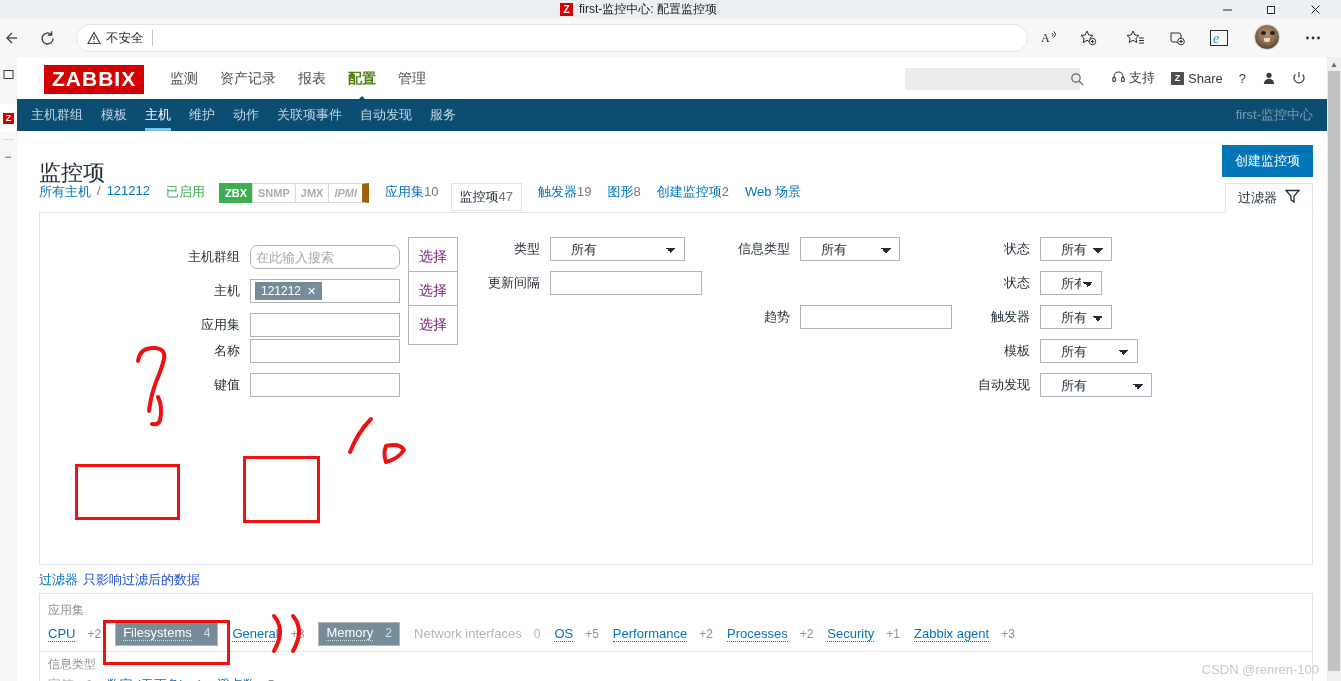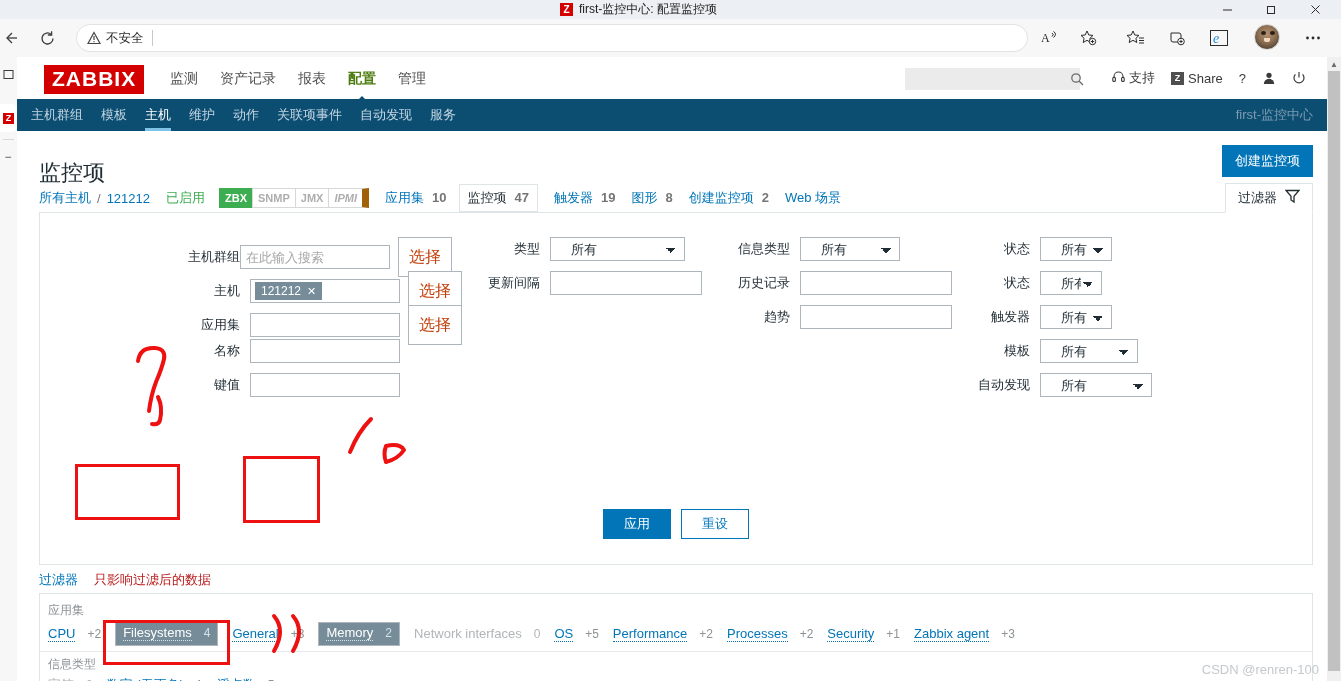--- a/index.html
+++ b/index.html
@@ -216,38 +216,38 @@
     font-size: 22px; color: #1f2c33; font-weight: normal;
   }
   .btn-create {
     position: absolute; right: 14px; top: 14px;
     background: #0275b8; color: #fff; border: 1px solid #0275b8;
     font-size: 13px; padding: 6px 12px; cursor: pointer;
     font-family: "Liberation Sans", sans-serif;
   }
   .breadcrumb {
     position: absolute; left: 22px; top: 52px; height: 30px;
-    display: flex; align-items: center; gap: 0px;
+    display: flex; align-items: flex-start; gap: 0px;
     font-size: 13px; white-space: nowrap;
   }
   .breadcrumb a { color: #0275b8; text-decoration: none; }
   .breadcrumb .slash { color: #767676; margin: 0 6px; }
   .breadcrumb .enabled { color: #3dad51; margin-left: 16px; }
   .proto-group { display: inline-flex; margin-left: 14px; }
   .proto {
     font-size: 11px; font-weight: bold; padding: 2px 5px;
     border: 1px solid #d8d8d8; border-right: none; color: #aeaeae;
     background: #ffffff; line-height: 14px;
   }
   .proto:last-child { border-right: 7px solid #a16207; font-style: italic; }
   .proto.on { background: #3dad51; color: #ffffff; border-color: #3dad51; }
   .crumb-link {
     margin-left: 16px; color: #0275b8; text-decoration: none;
   }
-  .crumb-link .cnt { color: #767676; margin-left: 8px; font-weight: bold; }
+  .crumb-link .cnt { color: #767676; margin-left: 0; }
   .crumb-link.selected {
     background: #ffffff; border: 1px solid #dfe4e7;
     padding: 4px 8px; color: #1f2c33; margin-left: 12px;
   }
   .crumb-divider {
     position: absolute; left: 22px; top: 81px; width: 1274px; height: 1px;
     background: #dfe4e7;
   }
   .filter-tab {
     position: absolute; right: 14px; top: 52px;
@@ -278,21 +278,21 @@
     appearance: none; -webkit-appearance: none;
     background-image:
       linear-gradient(45deg, transparent 50%, #1f2c33 50%),
       linear-gradient(135deg, #1f2c33 50%, transparent 50%);
     background-position: calc(100% - 13px) 10px, calc(100% - 8px) 10px;
     background-size: 5px 5px, 5px 5px;
     background-repeat: no-repeat;
   }
   .btn-sel {
     border: 1px solid #adb5bd; background: #ffffff; height: 40px;
-    font-size: 16px; color: #c2410c; padding: 0 10px; cursor: pointer;
+    font-size: 14px; color: #701a75; padding: 0 10px; cursor: pointer;
     font-family: "Liberation Sans", sans-serif;
   }
   .multiselect {
     border: 1px solid #adb5bd; height: 24px; background: #ffffff;
     display: flex; align-items: center; padding: 0 4px;
   }
   .chip {
     background: #768d99; color: #ffffff; font-size: 12px;
     padding: 2px 6px; display: inline-flex; align-items: center; gap: 6px;
     white-space: nowrap;
@@ -311,21 +311,21 @@
     background: #fff; color: #0275b8; border: 1px solid #0275b8;
     font-size: 13px; padding: 5px 20px; cursor: pointer;
     font-family: "Liberation Sans", sans-serif;
   }
 
   
   .subfilter-head {
     position: absolute; left: 22px; top: 440px; font-size: 13px; white-space: nowrap;
   }
   .subfilter-head a { color: #0275b8; text-decoration: none; }
-  .subfilter-head span { color: #b91c1c; margin-left: 16px; }
+  .subfilter-head span { color: #1d4ed8; margin-left: 5px; }
   .subfilter-panel {
     position: absolute; left: 22px; top: 462px; width: 1274px; height: 212px;
     background: #ffffff; border: 1px solid #dfe4e7;
   }
   .sf-block { position: absolute; left: 8px; right: 0; }
   .sf-title { font-size: 12px; color: #8c9296; margin-bottom: 3px; }
   .sf-row { display: flex; align-items: center; gap: 14px; flex-wrap: wrap; }
   .sf-item {
     font-size: 13px; display: inline-flex; align-items: baseline; gap: 12px;
     white-space: nowrap;
@@ -567,21 +567,21 @@
           <svg width="15" height="15" viewBox="0 0 15 15">
               <path d="M1 1.5 H14 L9 7.3 V13 L6 11 V7.3 Z" fill="none" stroke="#1f2c33" stroke-width="1.3"></path>
             </svg>
         </span>
       </div>
 
       <div class="filter-panel">
 
         <div class="fld" style="left:110px; top:24px;">
           <span class="lbl" style="width:90px;">主机群组</span>
-          <input class="txtin" style="width: 150px; " type="text" placeholder="在此输入搜索">
+          <input class="txtin" style="width: 150px; margin-left: 10px; border-radius: 7px;" type="text" placeholder="在此输入搜索">
           <button class="btn-sel" style="margin-left:8px;">选择</button>
         </div>
 
         <div class="fld" style="left:110px; top:58px;">
           <span class="lbl" style="width:90px;">主机</span>
           <span class="multiselect" style="width:150px; margin-left:10px;">
             <span class="chip">
               <span>121212</span>
               <span class="x">✕</span>
             </span>
@@ -617,24 +617,20 @@
           <input class="txtin" style="width: 152px; margin-left: 10px;" type="text">
         </div>
 
         <div class="fld" style="left:690px; top:24px;">
           <span class="lbl" style="width:60px;">信息类型</span>
           <select class="sel" style="width:100px; margin-left:10px;">
             <option>所有</option>
           </select>
         </div>
 
-        <div class="fld" style="left:690px; top:58px;">
-          <span class="lbl" style="width:60px;">历史记录</span>
-          <input class="txtin" style="width: 152px; margin-left: 10px;" type="text">
-        </div>
 
         <div class="fld" style="left:690px; top:92px;">
           <span class="lbl" style="width:60px;">趋势</span>
           <input class="txtin" style="width: 152px; margin-left: 10px;" type="text">
         </div>
 
         <div class="fld" style="left:930px; top:24px;">
           <span class="lbl" style="width:60px;">状态</span>
           <select class="sel" style="width:72px; margin-left:10px;">
             <option>所有</option>
@@ -662,24 +658,20 @@
           </select>
         </div>
 
         <div class="fld" style="left:930px; top:160px;">
           <span class="lbl" style="width:60px;">自动发现</span>
           <select class="sel" style="width:112px; margin-left:10px;">
             <option>所有</option>
           </select>
         </div>
 
-        <div class="filter-btns">
-          <button class="btn-primary">应用</button>
-          <button class="btn-outline">重设</button>
-        </div>
       </div>
 
       <div class="subfilter-head">
         <a>过滤器</a><span>只影响过滤后的数据</span>
       </div>
 
       <div class="subfilter-panel">
 
         <div class="sf-block" style="top:8px;">
           <div class="sf-title">应用集</div>

